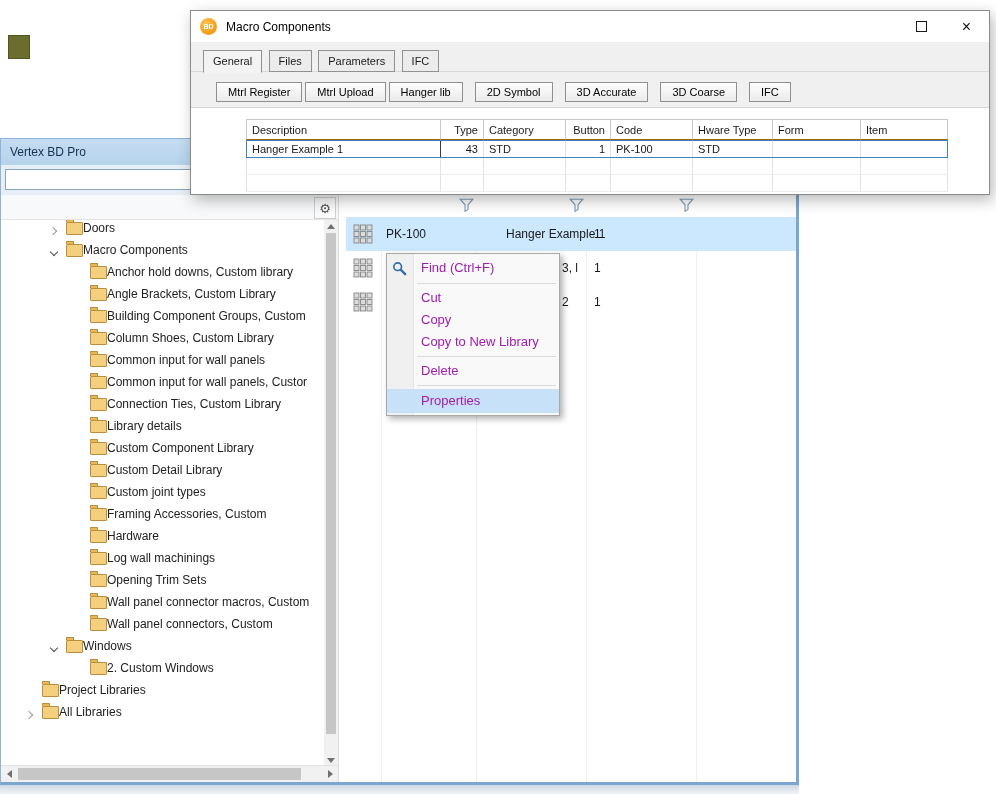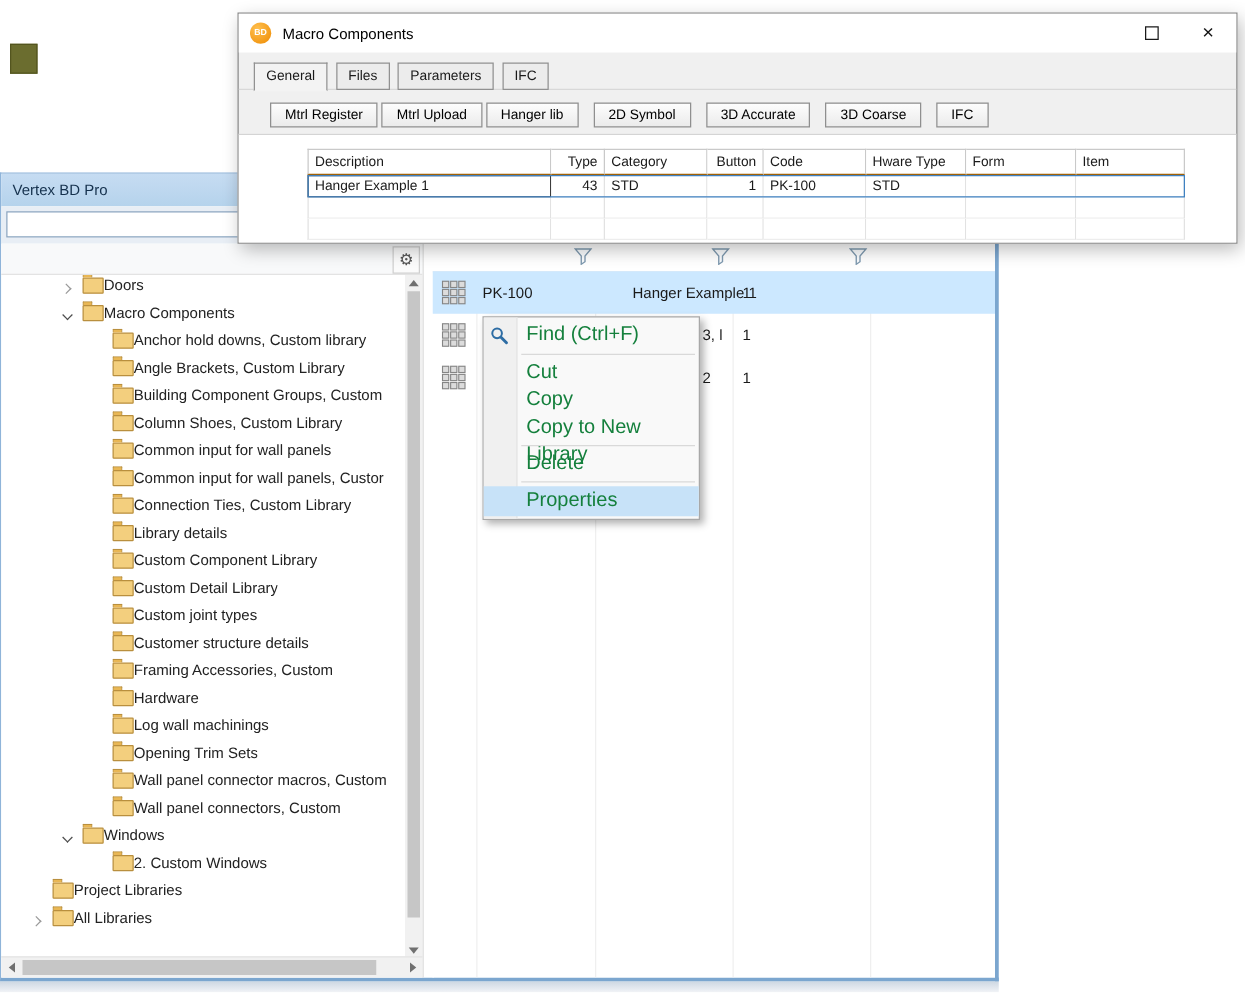--- a/index.html
+++ b/index.html
@@ -65,21 +65,21 @@
   .fu1{left:113px;} .fu2{left:223px;} .fu3{left:333px;}
   .lrow{position:absolute;left:0;right:0;height:34px;font-size:12px;}
   .lrow.r0{top:22px;background:#cce8ff;} .lrow.r1{top:56px;} .lrow.r2{top:90px;}
   .lrow span{position:absolute;top:0;height:34px;display:flex;align-items:center;white-space:nowrap;}
   .ric{left:7px;} .rcode{left:40px;} .rdesc{left:160px;} .rfrag{left:216px;} .rqty{left:248px;}
 
   
   .cmenu{position:absolute;left:40px;top:58px;width:172px;background:#f9f9f9;border:1px solid #a8a8a8;
          box-shadow:3px 3px 6px rgba(0,0,0,.3);padding:2px 0;z-index:5;}
   .cmenu::before{content:"";position:absolute;left:0;top:0;bottom:0;width:26px;background:#f0f0f0;border-right:1px solid #e3e3e3;}
-  .mitem{position:relative;height:24px;line-height:24px;padding-left:34px;font-size:16px;color:#15803d;cursor:default;}
+  .mitem{position:relative;height:24px;line-height:24px;padding-left:34px;font-size:13px;color:#a21caf;cursor:default;}
   .mitem.small{height:22px;line-height:22px;}
   .mitem.hl{background:#c7e2f8;}
   .micon{position:absolute;left:5px;top:4px;width:16px;height:16px;}
   .subarrow{position:absolute;right:7px;top:8px;width:0;height:0;border-left:4px solid #333;
             border-top:4px solid transparent;border-bottom:4px solid transparent;}
   .msep{height:1px;background:#d9d9d9;margin:3px 3px 3px 30px;position:relative;}
 
   
   .dlg{position:absolute;left:190px;top:10px;width:798px;height:183px;background:#f0f0f0;
        border:1px solid #8a8a8a;box-shadow:3px 5px 14px rgba(0,0,0,.28);z-index:10;}
@@ -229,27 +229,20 @@
               <span class="chev"></span>
               <span class="titem">
                 <span class="fold"></span>
                 <span class="tlabel">Custom joint types</span>
               </span>
             </div>
           <div class="trow lvl2">
               <span class="chev"></span>
               <span class="titem">
                 <span class="fold"></span>
-                <span class="tlabel">Customer structure details</span>
-              </span>
-            </div>
-          <div class="trow lvl2">
-              <span class="chev"></span>
-              <span class="titem">
-                <span class="fold"></span>
                 <span class="tlabel">Framing Accessories, Custom</span>
               </span>
             </div>
           <div class="trow lvl2">
               <span class="chev"></span>
               <span class="titem">
                 <span class="fold"></span>
                 <span class="tlabel">Hardware</span>
               </span>
             </div>

